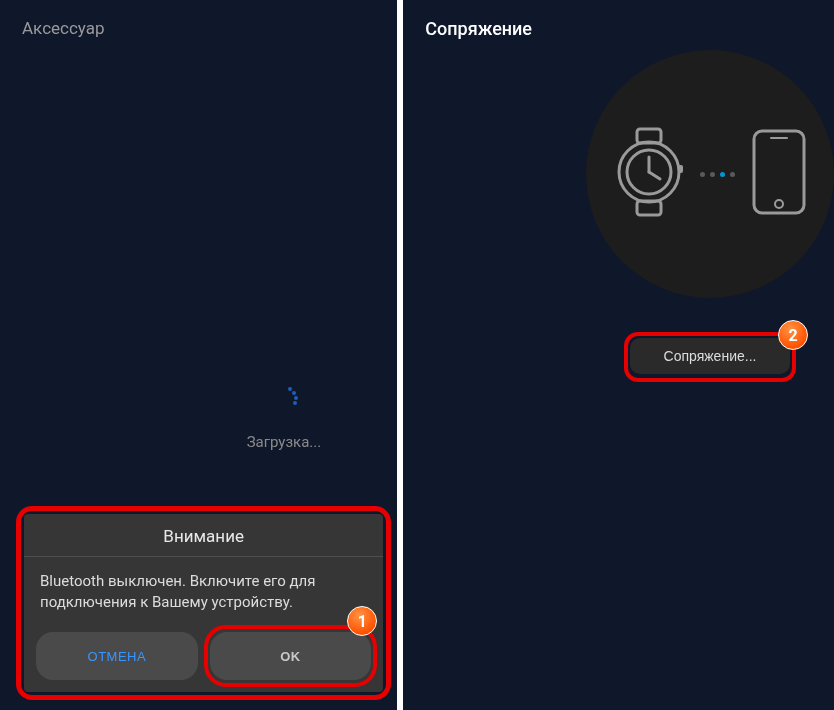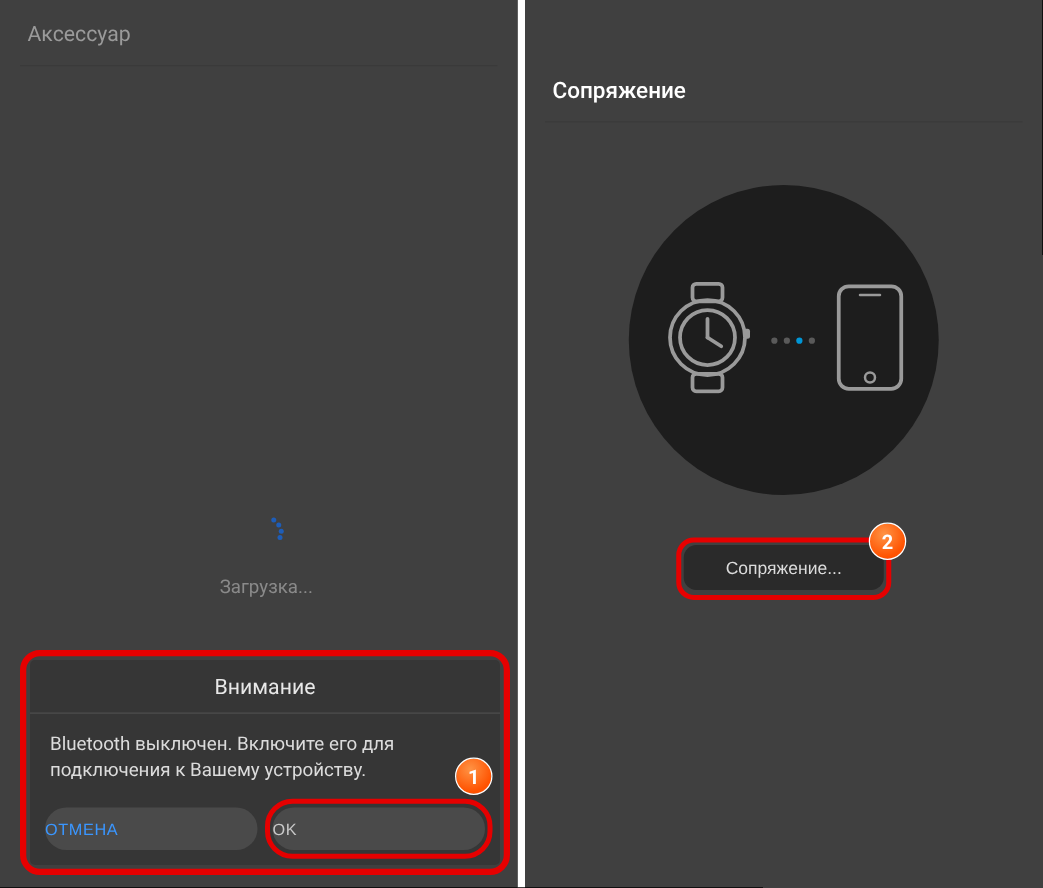--- a/index.html
+++ b/index.html
@@ -7,41 +7,40 @@
       width: 834px;
       height: 710px;
       background: #000;
       font-family: -apple-system, Roboto, "Segoe UI", sans-serif;
       display: flex;
       position: relative;
       overflow: hidden;
     }
     .panel {
       flex: 1;
-      background: #404040;
-      display: flex;
-      flex-direction: column;
+      background: #0f172a;
+      display: flex;
+      flex-direction: row;
       position: relative;
     }
     .panel-divider {
       width: 6px;
       background: #fff;
     }
     .header {
       padding: 18px 22px 14px 22px;
     }
     .header-left .title {
       color: #9a9a9a;
       font-size: 17px;
     }
     .header-right .title {
       color: #fff;
       font-size: 18px;
       font-weight: 500;
-      margin-top: 44px;
     }
     .hr-row {
       border: none;
       border-top: 1px solid #3a3a3a;
       margin: 0 16px;
     }
     .loading-area {
       flex: 1;
       display: flex;
       flex-direction: column;
@@ -175,32 +174,33 @@
       line-height: 1.45;
       padding: 14px 16px 18px 16px;
     }
     .dialog-actions {
       display: flex;
       gap: 12px;
       padding: 0 12px 12px 12px;
     }
     .dlg-btn {
       flex: 1;
-      height: 34px;
+      height: 48px;
       border: none;
       border-radius: 17px;
       background: #4a4a4a;
       font-size: 13px;
       cursor: pointer;
       display: flex;
       align-items: center;
+      justify-content: center;
       position: relative;
     }
     .btn-cancel { color: #3a96ff; font-weight: 500; letter-spacing: 0.5px; }
-    .btn-ok { color: #c8c8c8; font-weight: 400; letter-spacing: 0.5px; }
+    .btn-ok { color: #c8c8c8; font-weight: 700; letter-spacing: 0.5px; }
     .hl-ok {
       position: absolute;
       top: -7px;
       left: -6px;
       right: -6px;
       bottom: -7px;
       border: 4px solid #e60000;
       border-radius: 22px;
       pointer-events: none;
     }

